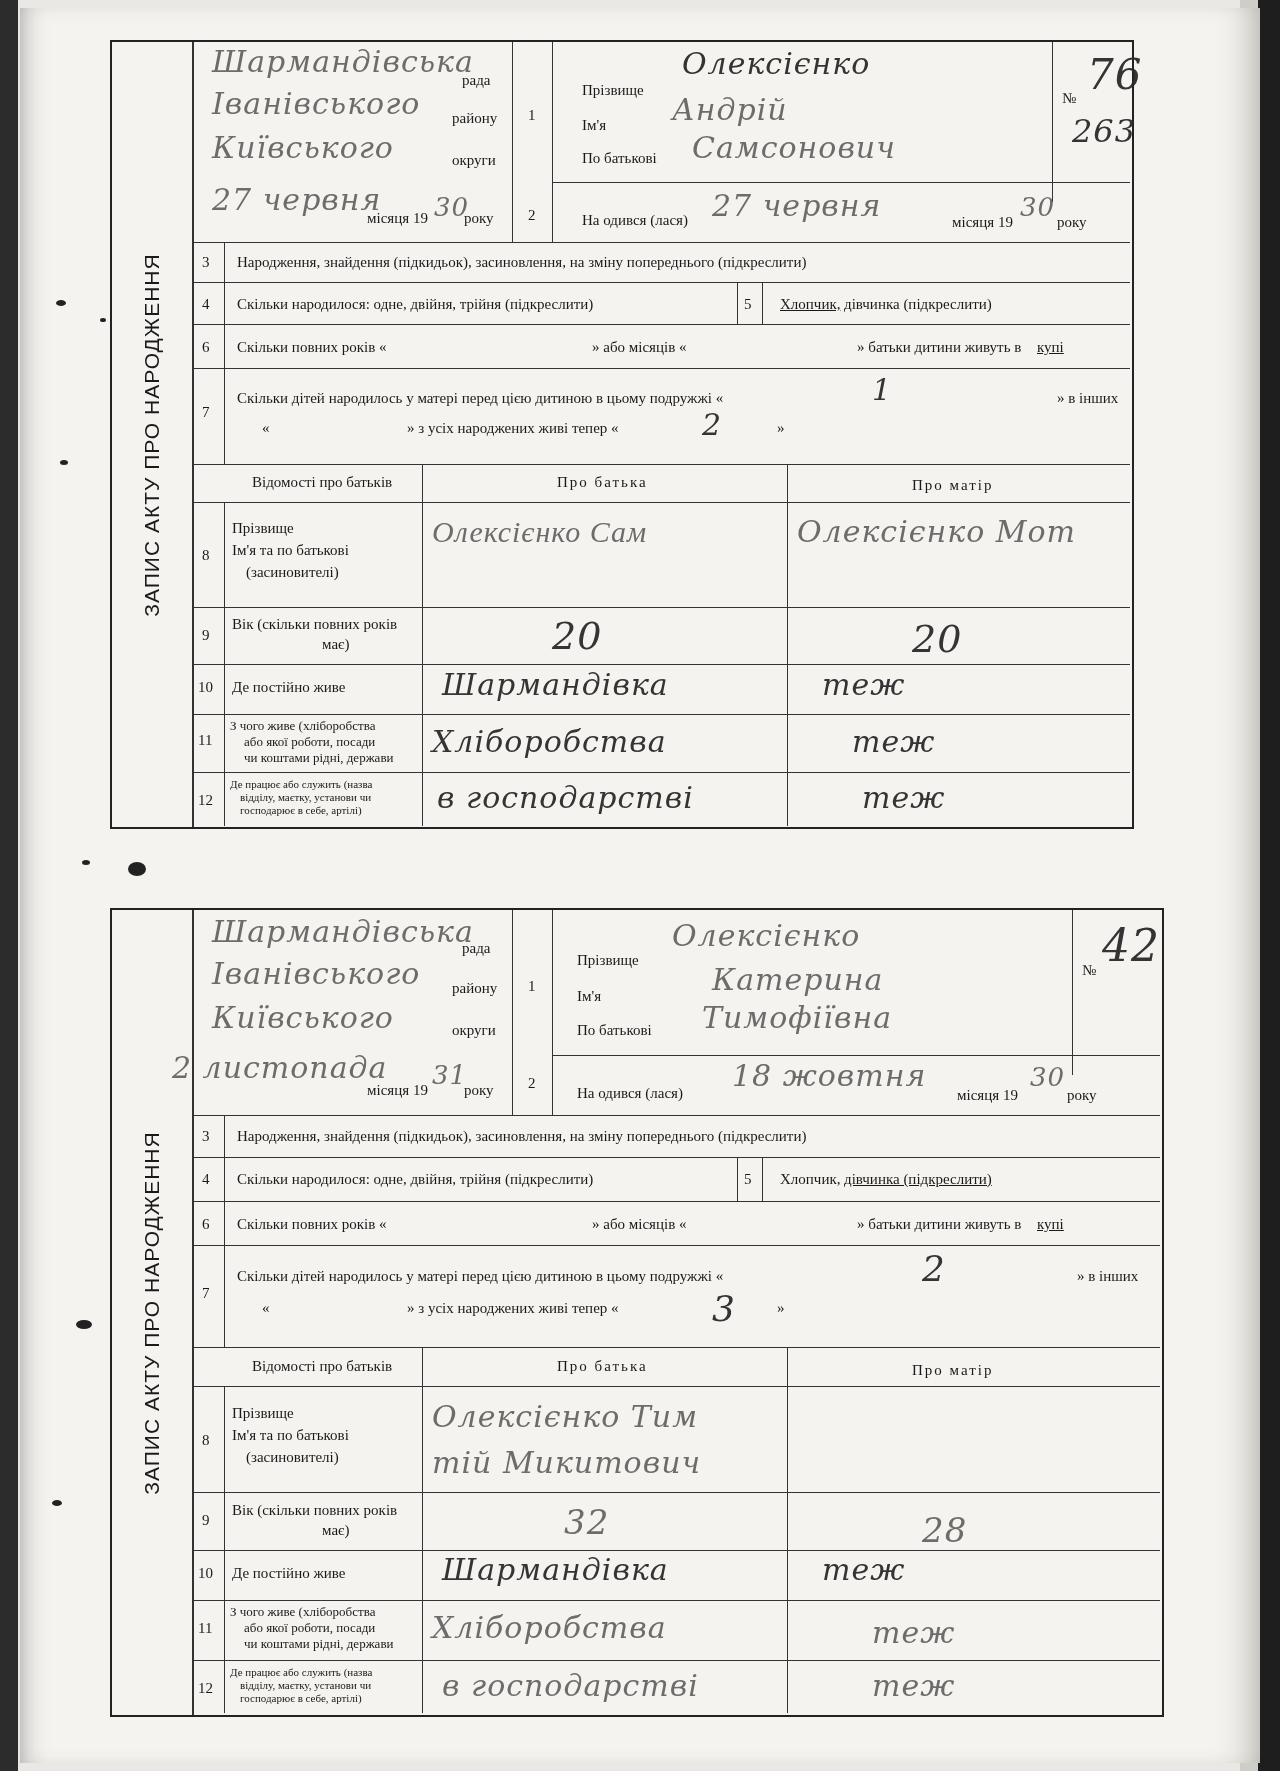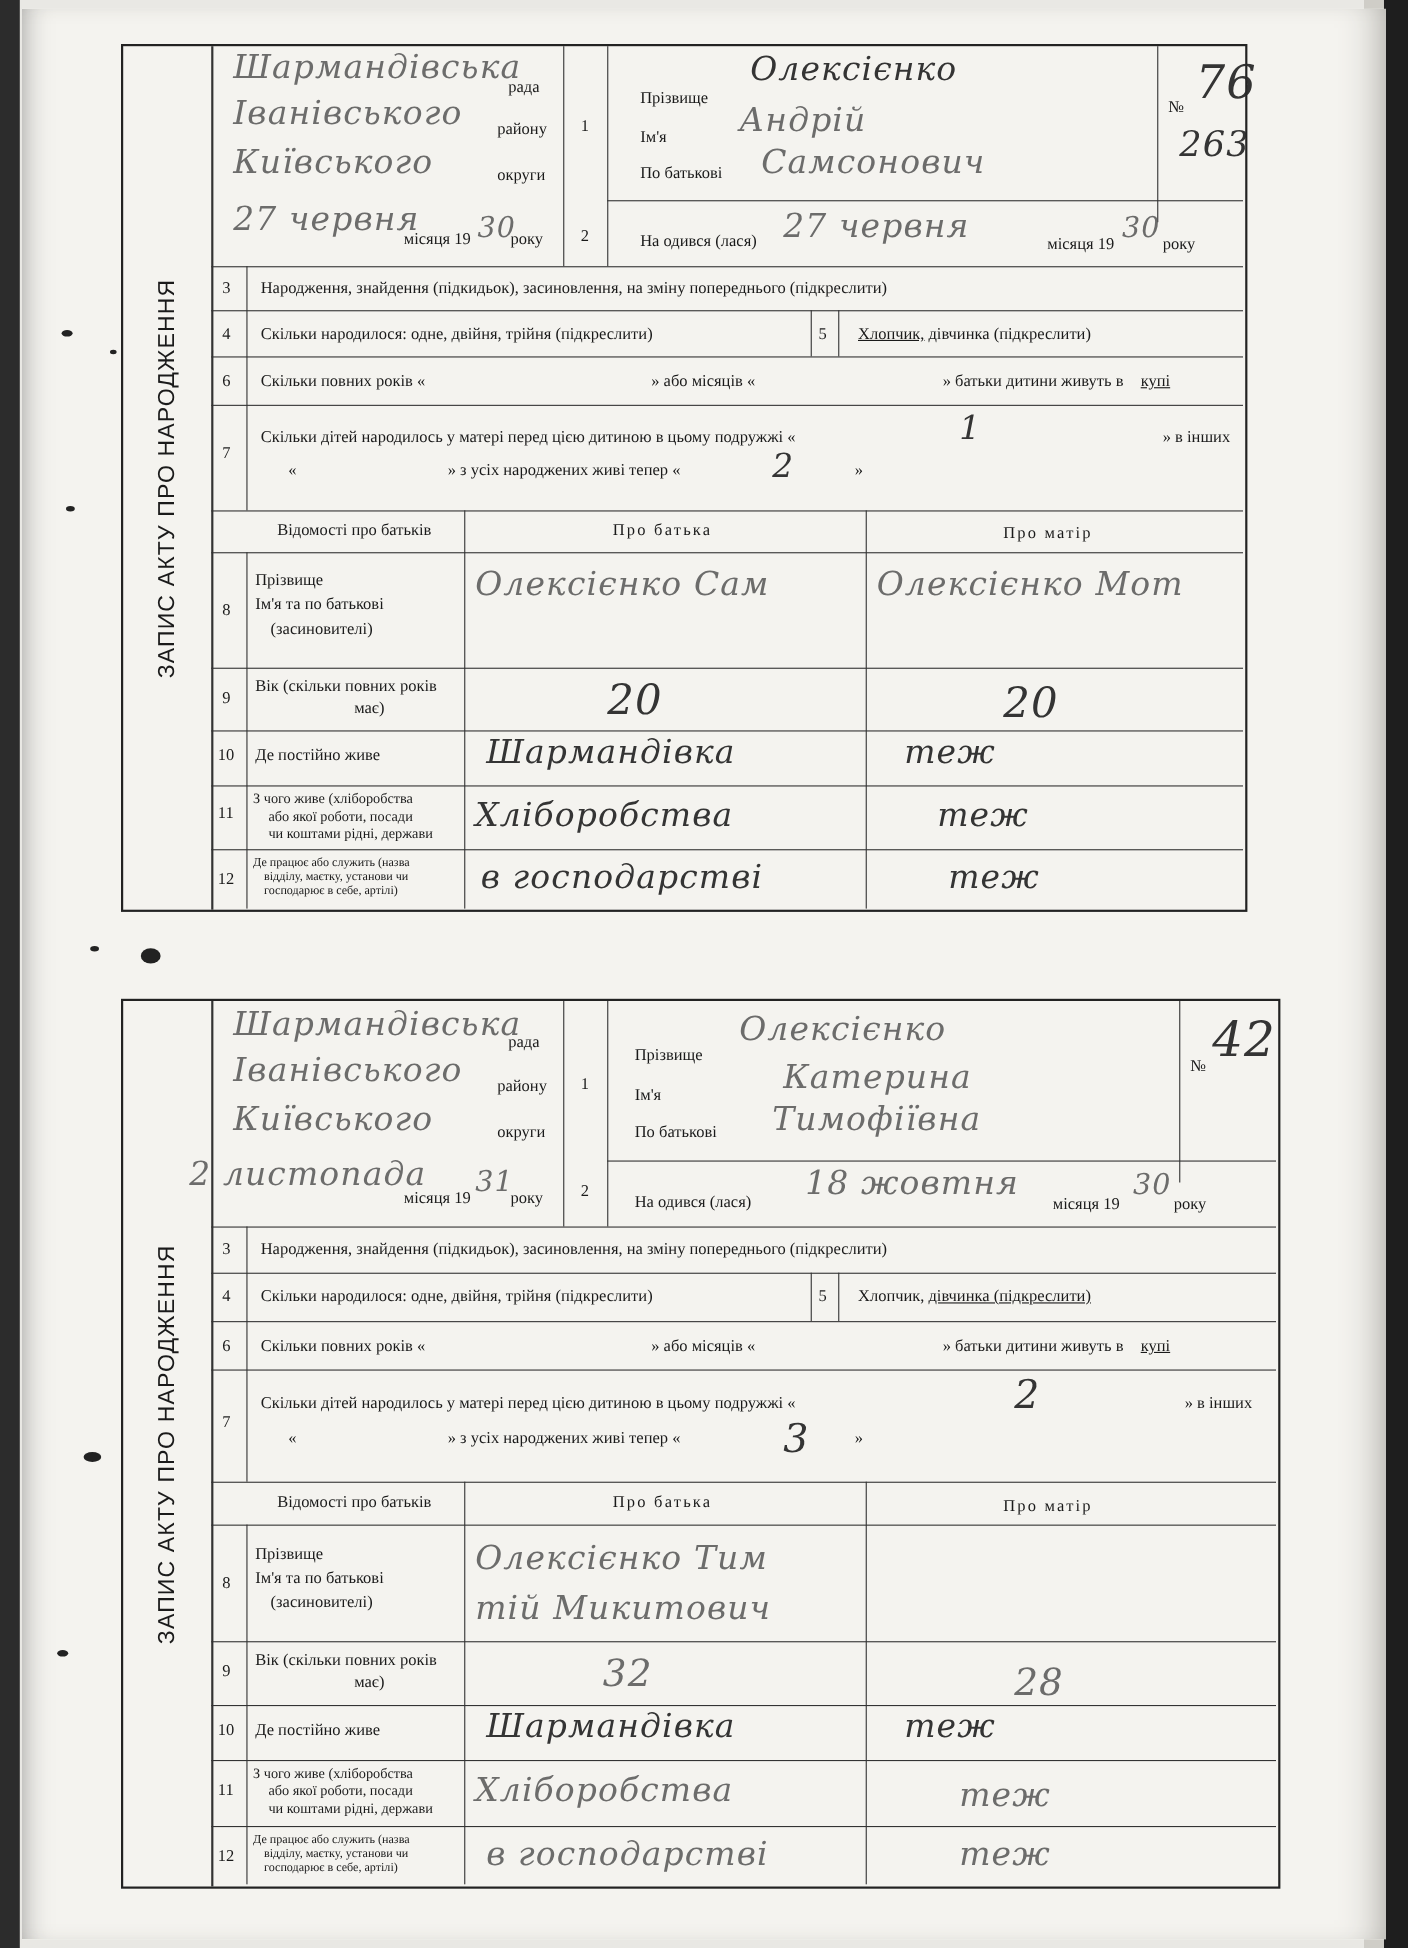--- a/index.html
+++ b/index.html
@@ -126,21 +126,21 @@
   <span class="abs lbl" style="left:140px;top:432px;">Відомості про батьків</span>
   <span class="abs lbl" style="left:445px;top:432px;letter-spacing:2px;">Про батька</span>
   <span class="abs lbl" style="left:800px;top:435px;letter-spacing:2px;">Про матір</span>
 
   <span class="abs num" style="left:90px;top:505px;">8</span>
   <div class="abs lbl" style="left:120px;top:475px;line-height:22px;">
     <div>Прізвище</div>
     <div>Ім'я та по батькові</div>
     <div style="padding-left:14px;">(засиновителі)</div>
   </div>
-  <div class="abs hw" style="left:320px;top:468px;line-height:44px;">
+  <div class="abs hw" style="left:320px;top:468px;line-height:44px;font-family:Liberation Serif, serif;">
     <div>Олексієнко Сам</div>
   </div>
   <div class="abs hw" style="left:685px;top:468px;line-height:44px;">
     <div>Олексієнко Мот</div>
   </div>
 
   <span class="abs num" style="left:90px;top:585px;">9</span>
   <div class="abs lbl" style="left:120px;top:572px;line-height:20px;">
     <div>Вік (скільки повних років</div>
     <div style="padding-left:90px;">має)</div>
@@ -264,21 +264,21 @@
   <div class="abs hw" style="left:320px;top:484px;line-height:46px;">
     <div>Олексієнко Тим</div>
     <div>тій Микитович</div>
   </div>
 
   <span class="abs num" style="left:90px;top:602px;">9</span>
   <div class="abs lbl" style="left:120px;top:590px;line-height:20px;">
     <div>Вік (скільки повних років</div>
     <div style="padding-left:90px;">має)</div>
   </div>
-  <span class="abs hw" style="left:436px;top:592px;font-size:34px;">32</span>
+  <span class="abs hw" style="left:452px;top:592px;font-size:34px;">32</span>
   <span class="abs hw" style="left:810px;top:600px;font-size:34px;">28</span>
 
   <span class="abs num" style="left:86px;top:655px;">10</span>
   <span class="abs lbl" style="left:120px;top:655px;">Де постійно живе</span>
   <span class="abs hw hw-dark" style="left:330px;top:642px;">Шармандівка</span>
   <span class="abs hw hw-dark" style="left:710px;top:642px;">теж</span>
 
   <span class="abs num" style="left:86px;top:710px;">11</span>
   <div class="abs small" style="left:118px;top:694px;font-size:13px;line-height:16px;">
     <div>З чого живе (хліборобства</div>

